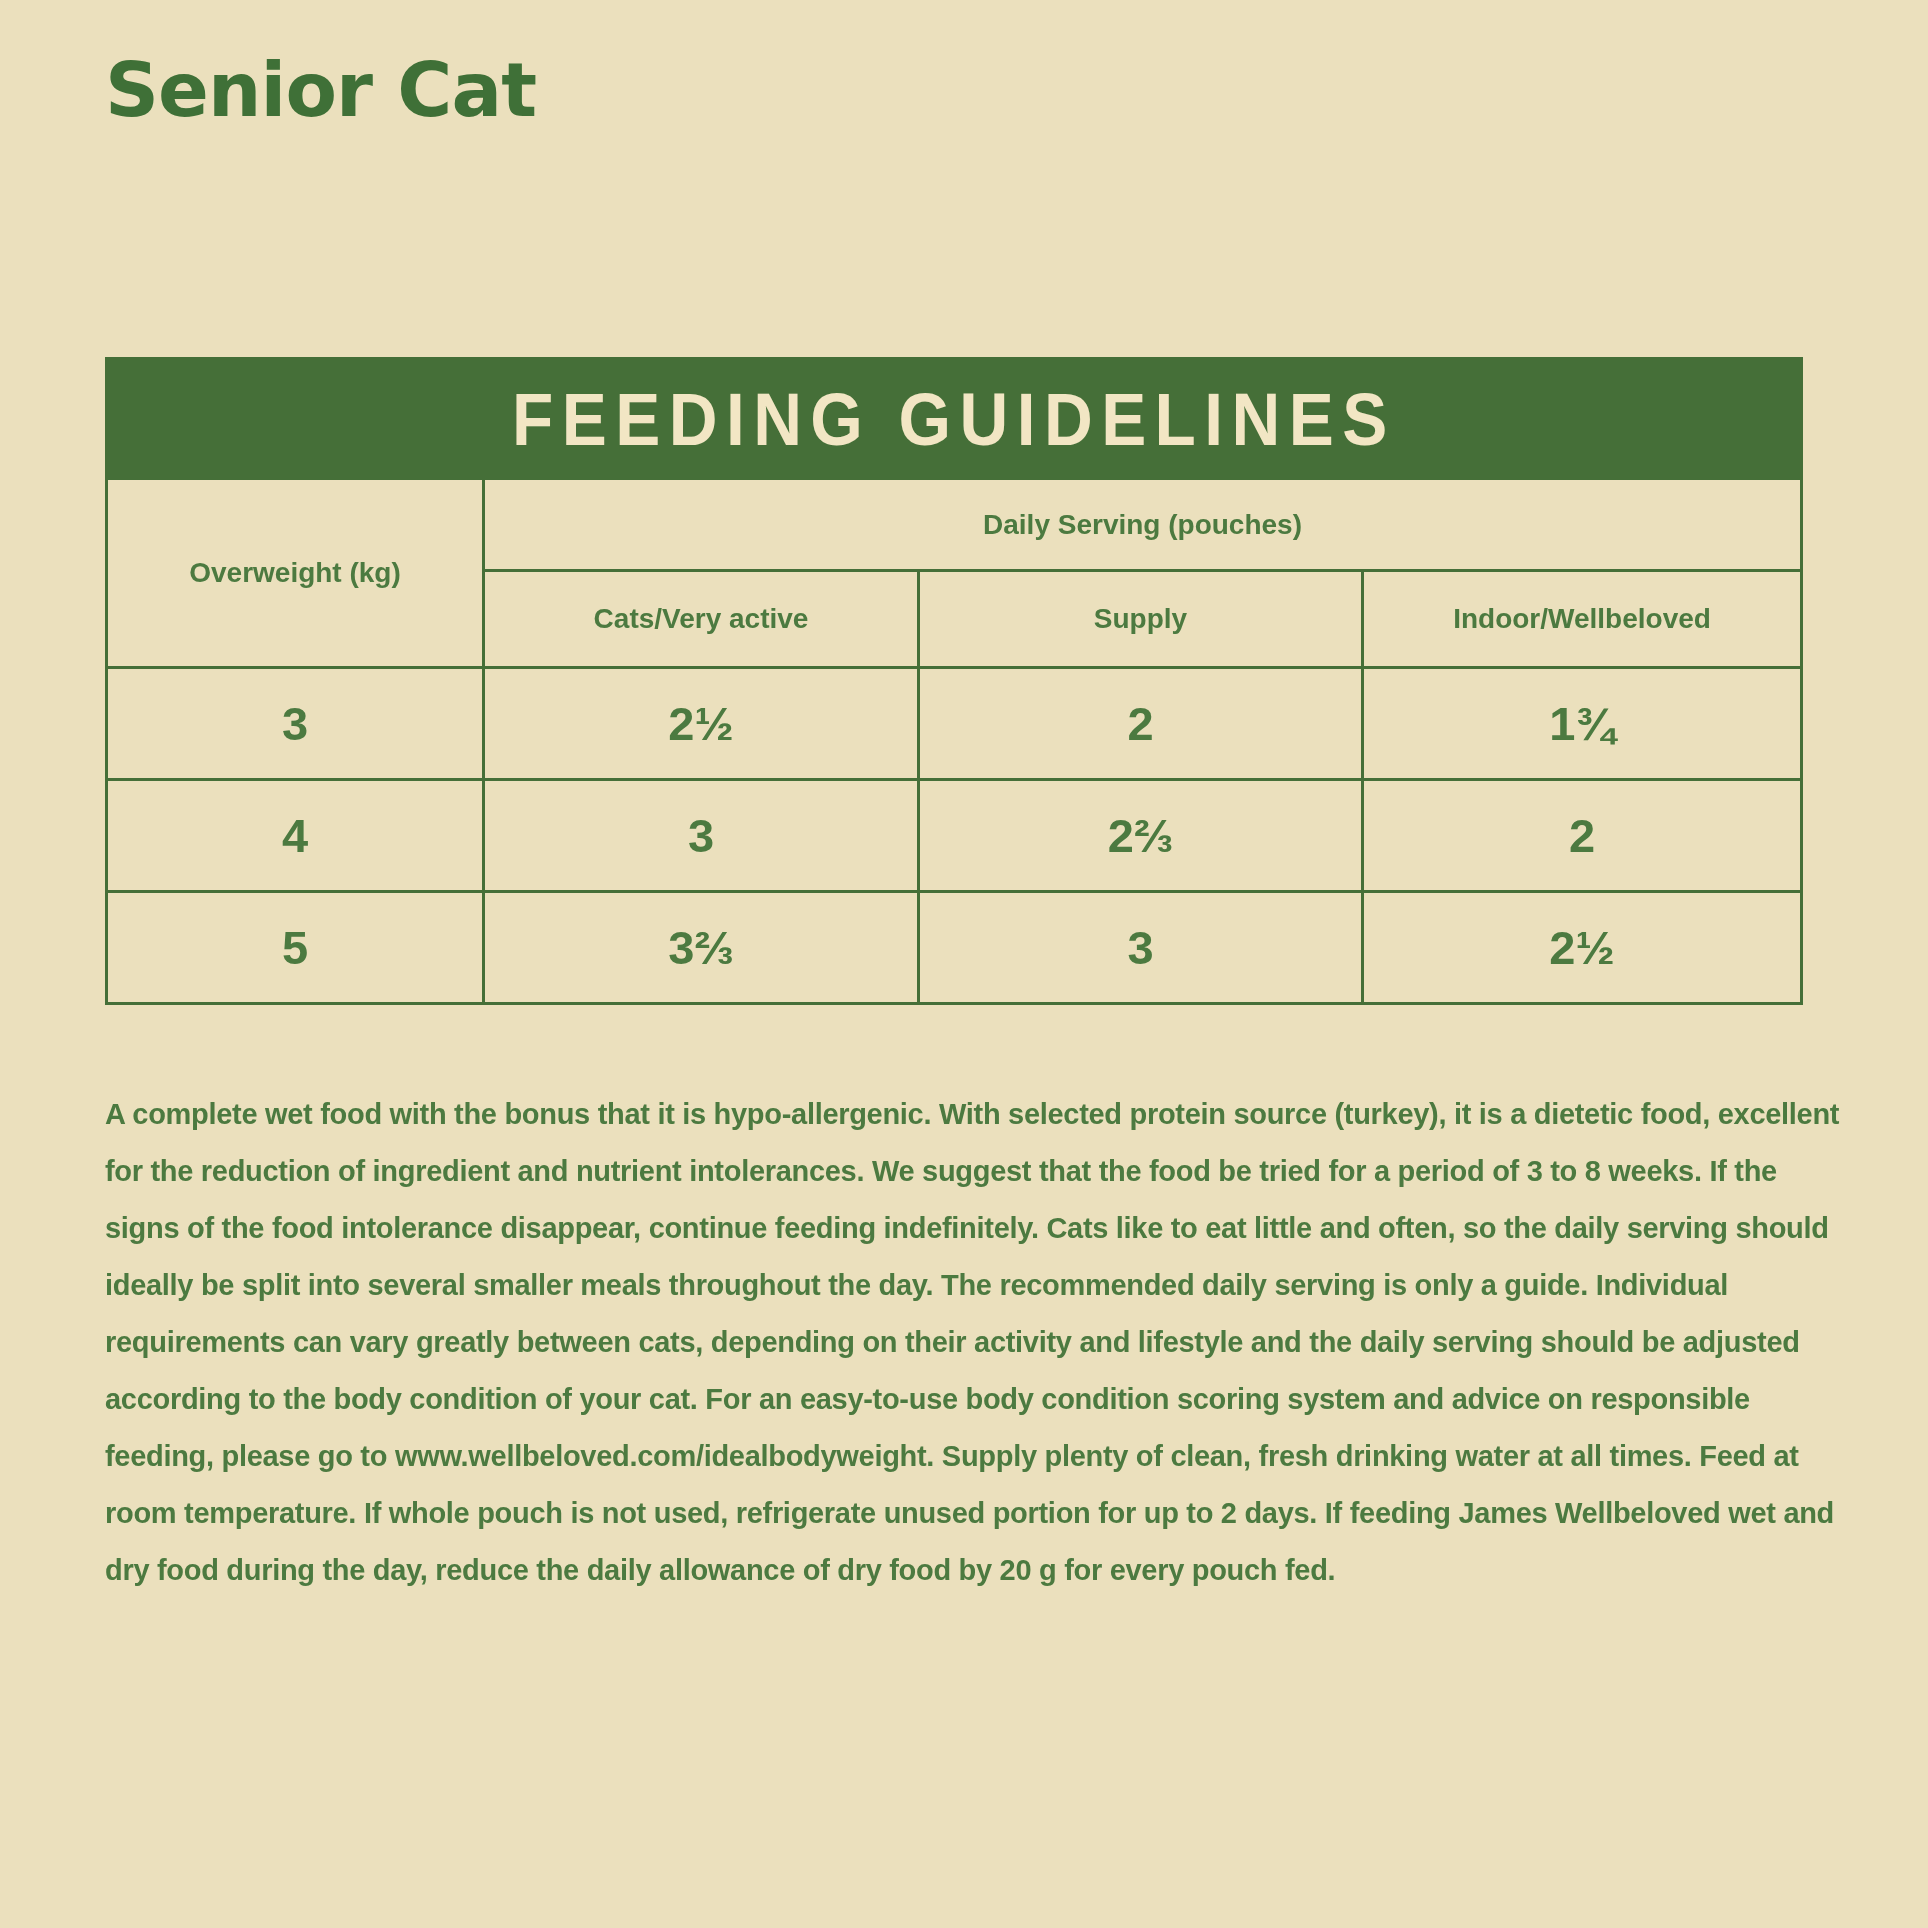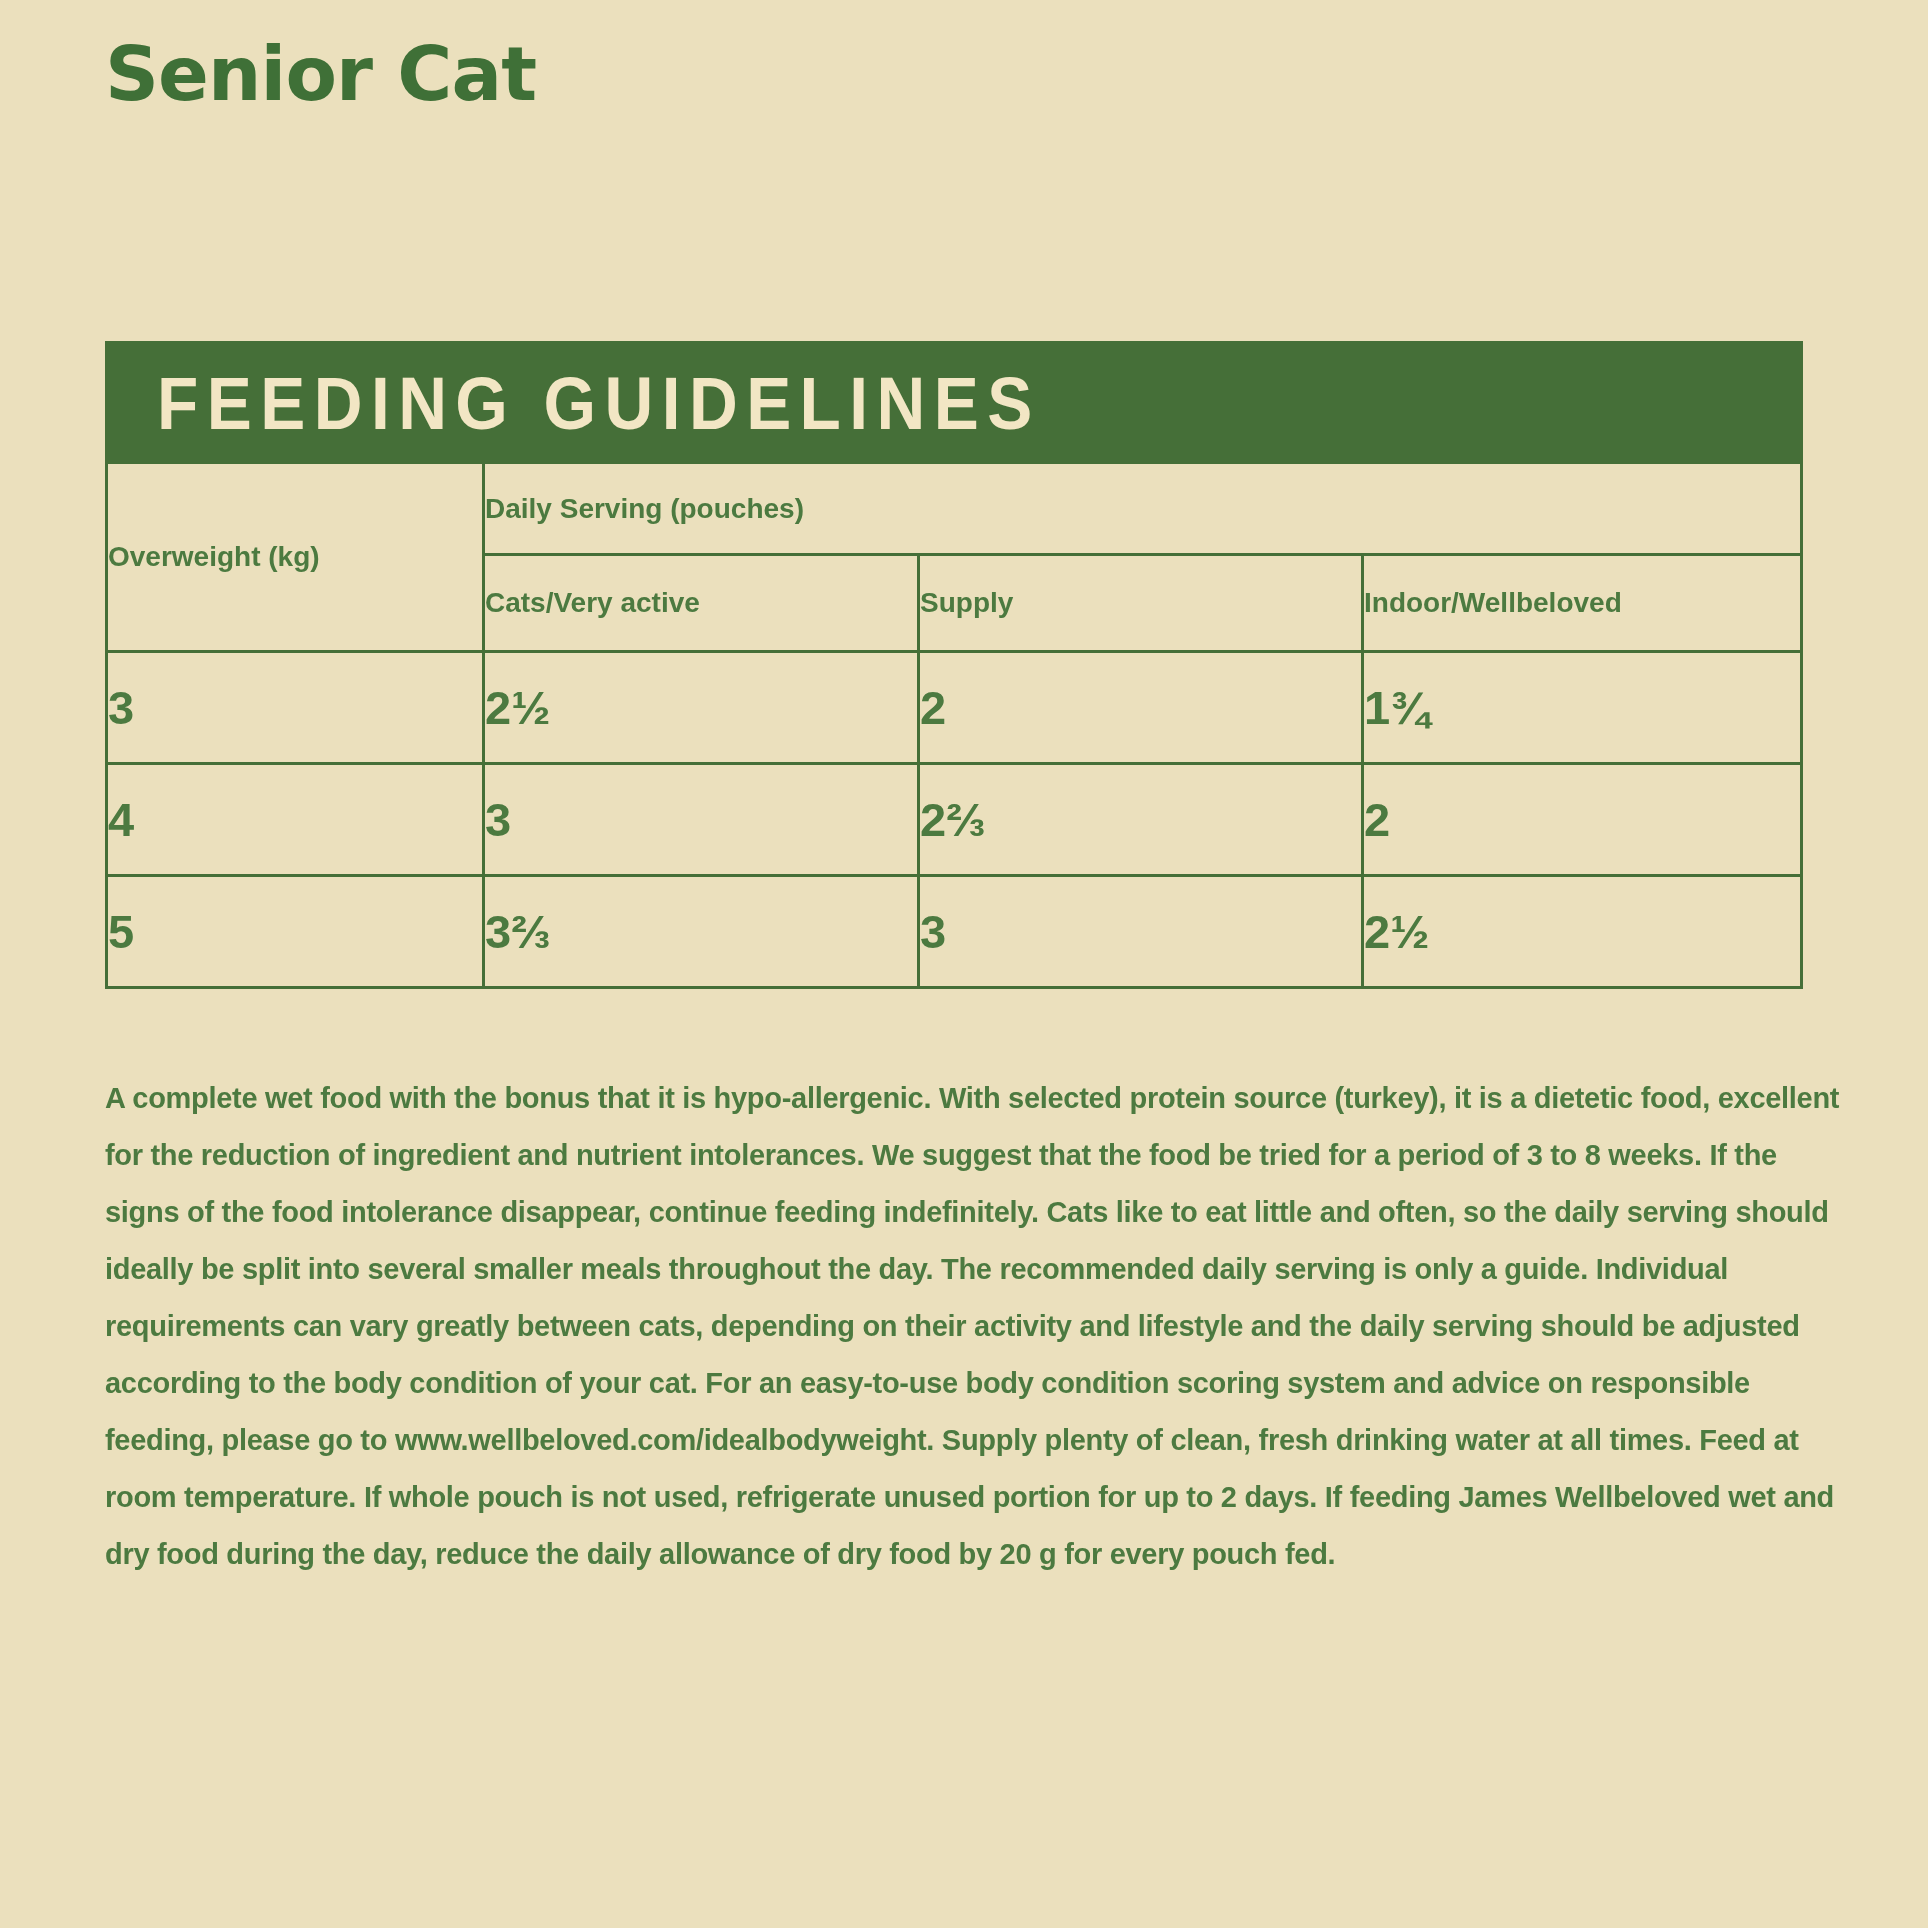--- a/index.html
+++ b/index.html
@@ -7,42 +7,42 @@
     padding: 0;
     width: 1928px;
     height: 1928px;
     background: #ebe0bd;
     overflow: hidden;
   }
   .page {
     box-sizing: border-box;
     width: 1928px;
     height: 1928px;
-    padding: 31px 94px 0 105px;
+    padding: 47px 94px 0 105px;
   }
   .page-title {
     margin: 0;
     font-family: "DejaVu Sans", sans-serif;
     font-weight: 800;
     font-size: 75px;
     line-height: 1.15;
     color: #3f7037;
     letter-spacing: -0.9px;
   }
   table.feeding {
     border-collapse: collapse;
     table-layout: fixed;
     width: 1695px;
     margin-top: 224px;
     background: #ebe0bd;
   }
   table.feeding th,
   table.feeding td {
     border: 3.8px solid #456f38;
-    text-align: left;
+    text-align: center;
     vertical-align: middle;
     color: #4c7a40;
     padding: 0;
   }
   th.band {
     background: #456f38;
     height: 117px;
     border-color: #456f38;
   }
   th.band .band-text {

